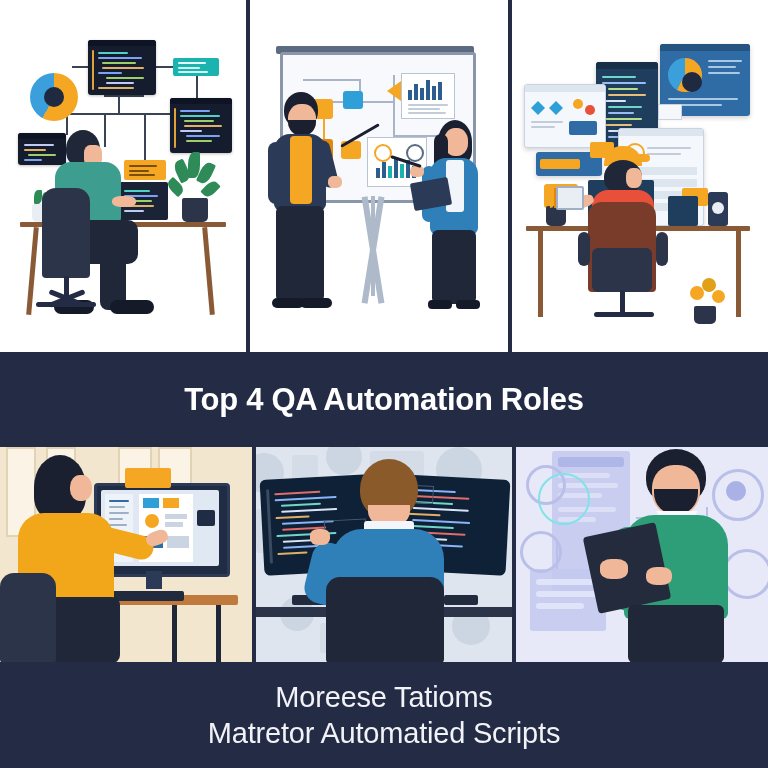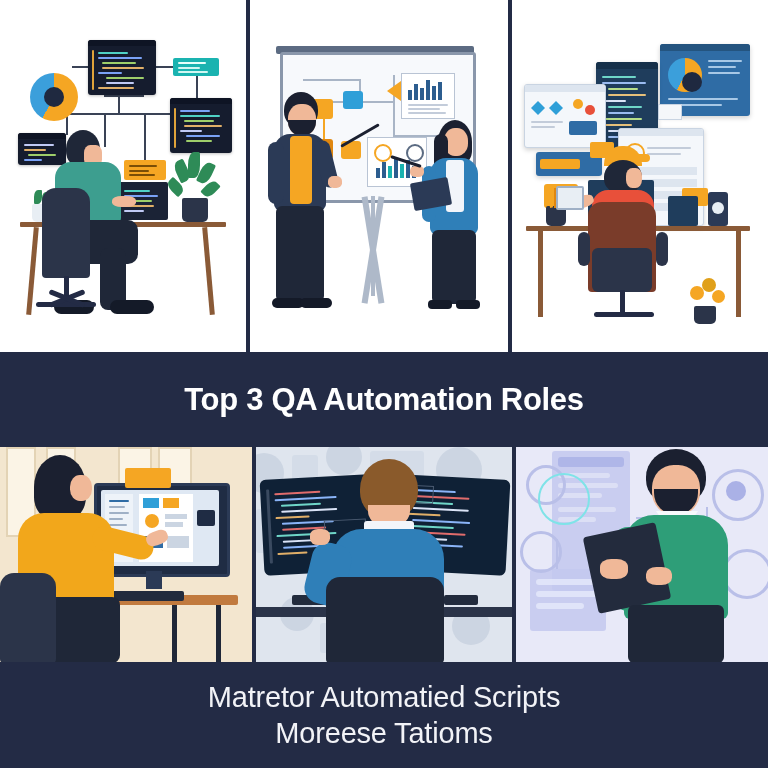--- a/index.html
+++ b/index.html
@@ -382,21 +382,21 @@
 
         <div class="pot" style="left:182px;top:306px;width:22px;height:18px;"></div>
         <div style="position:absolute;left:178px;top:286px;width:14px;height:14px;background:#f5a623;border-radius:50%;"></div>
         <div style="position:absolute;left:190px;top:278px;width:14px;height:14px;background:#e0a01a;border-radius:50%;"></div>
         <div style="position:absolute;left:200px;top:290px;width:13px;height:13px;background:#f5a623;border-radius:50%;"></div>
       </div>
     </div>
   </div>
 
   <div class="banner banner-top">
-    <div class="title-line">Top 3 QA Automation Roles</div>
+    <div class="title-line">Top 4 QA Automation Roles</div>
   </div>
 
   <div class="row row-bottom">
 
     <div class="panel b1">
       <div class="scene">
         <div class="wall"></div>
         <div class="window-pane" style="left:6px;top:0px;width:26px;height:86px;"></div>
         <div class="window-pane" style="left:46px;top:0px;width:26px;height:74px;"></div>
         <div class="window-pane" style="left:118px;top:0px;width:30px;height:36px;"></div>
@@ -535,17 +535,17 @@
         <div class="body-sh" style="left:96px;top:80px;width:34px;height:84px;background:#2e9e78;border-radius:16px;"></div>
         <div class="tablet" style="left:74px;top:82px;width:74px;height:78px;"></div>
         <div class="hand" style="left:84px;top:112px;width:28px;height:20px;"></div>
         <div class="hand" style="left:130px;top:120px;width:26px;height:18px;"></div>
         <div class="body-sh" style="left:112px;top:158px;width:96px;height:58px;background:#1f2738;border-radius:6px;"></div>
       </div>
     </div>
   </div>
 
   <div class="banner banner-bottom">
+    <div class="sub-line">Moreese Tatioms</div>
     <div class="sub-line">Matretor Automatied Scripts</div>
-    <div class="sub-line">Moreese Tatioms</div>
   </div>
 
 </div>
 
 </body></html>

